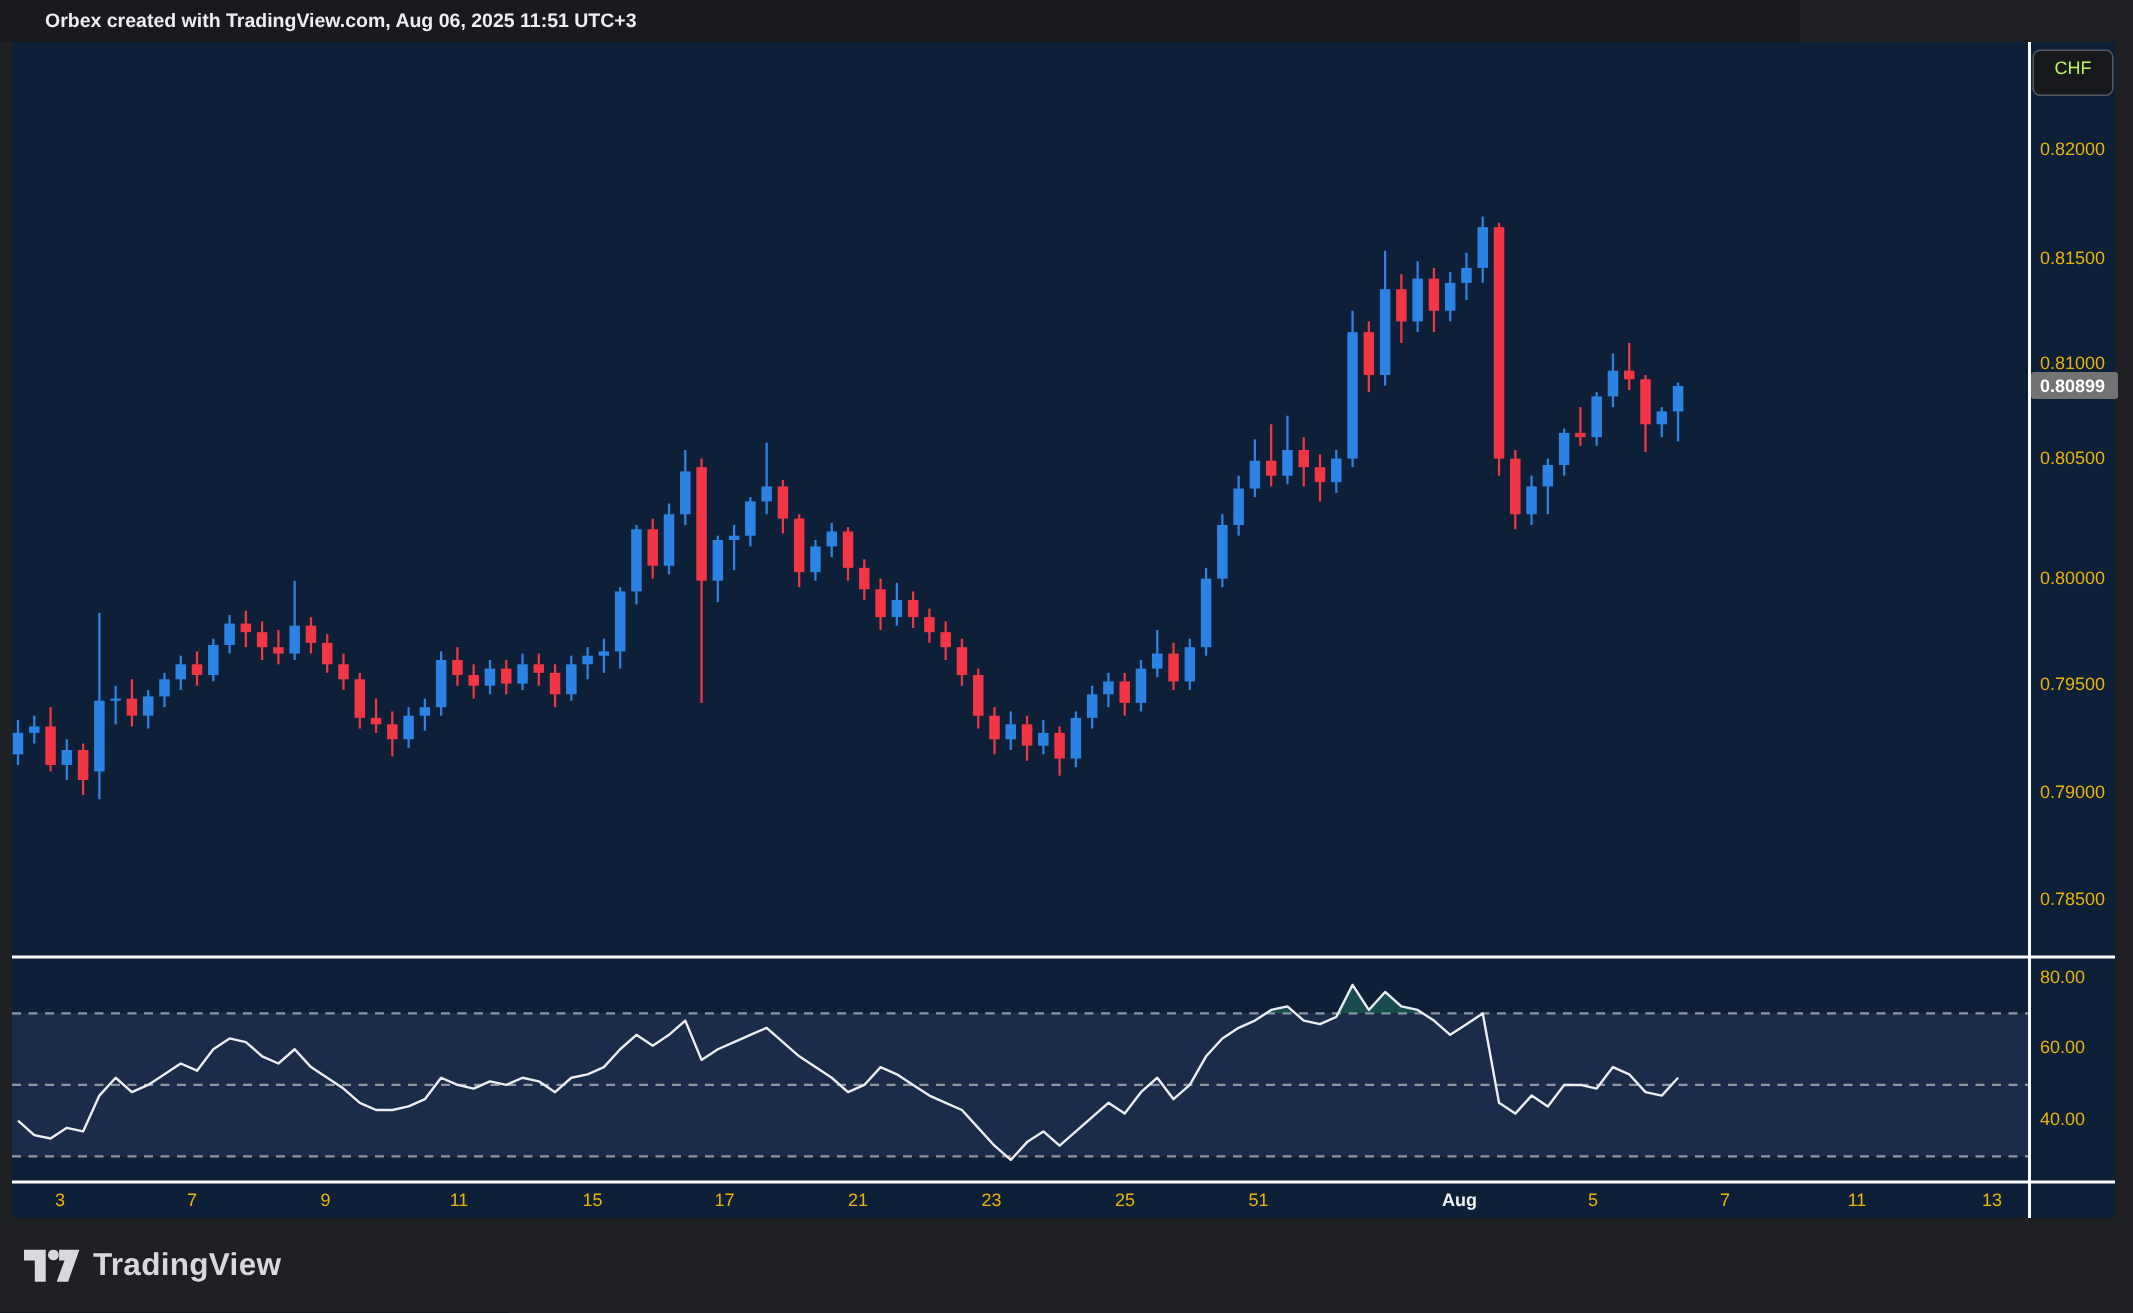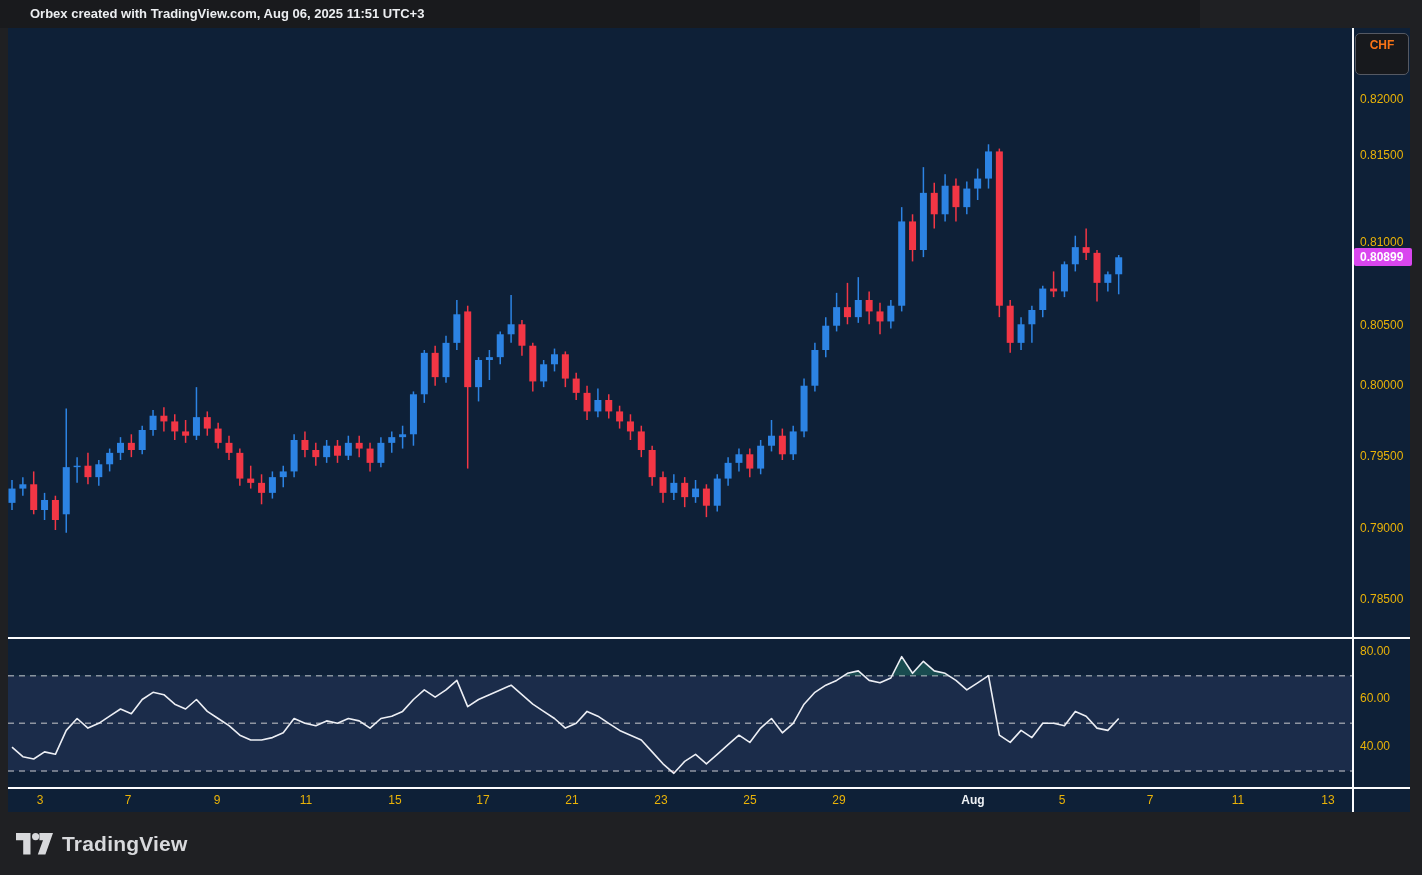--- a/index.html
+++ b/index.html
@@ -11,25 +11,25 @@
   .chart svg{position:absolute;left:0;display:block;}
   #price-svg{top:0;}
   #rsi-svg{top:612px;}
   .sep-h{position:absolute;left:0;width:1402px;height:2px;background:#fbfcfe;}
   .sep-v{position:absolute;left:1344px;top:0;width:2px;height:784px;background:#fbfcfe;}
   .axis-label{position:absolute;font-size:12px;color:#eab308;white-space:nowrap;}
   .price-label{left:1352px;}
   .rsi-label{left:1352px;}
   .time-label{top:765px;transform:translateX(-50%);}
   .time-label.month{font-weight:bold;color:#eef1f5;}
-  .badge{position:absolute;left:1346px;width:58px;height:18px;background:#d946ef;border-radius:2px;
+  .badge{position:absolute;left:1346px;width:58px;height:18px;background:#737373;border-radius:2px;
          color:#ffffff;font-size:12px;font-weight:bold;line-height:18px;padding-left:6px;box-sizing:border-box;}
-  .symbol-btn{position:absolute;left:1347px;top:5px;width:54px;height:42px;background:#17191d;
+  .symbol-btn{position:absolute;left:1347px;top:5px;width:54px;height:31px;background:#17191d;
          border:1.5px solid #555963;border-radius:5px;box-sizing:border-box;
-         color:#f97316;font-size:12px;font-weight:bold;text-align:center;line-height:22px;cursor:pointer;}
+         color:#bef264;font-size:12px;font-weight:normal;text-align:center;line-height:22px;cursor:pointer;}
   .footer{position:absolute;left:16px;top:829px;height:30px;display:flex;align-items:center;gap:9px;}
   .footer .brand{font-size:21px;font-weight:bold;color:#d8d9dc;letter-spacing:0.2px;text-align:right;}
 </style>
 </head>
 <body>
 
 <div class="stage">
 
   <div class="topbar">
     <span>Orbex created with TradingView.com, Aug 06, 2025 11:51 UTC+3</span>
@@ -265,44 +265,44 @@
     <div class="sep-h" style="top:609px;"></div>
     <div class="sep-h" style="top:759px;"></div>
     <div class="sep-v"></div>
 
     <div class="symbol-btn">
       <span>CHF</span>
     </div>
 
     <div id="price-axis">
         <div class="axis-label price-label" style="top: 64px;">0.82000</div>
-        <div class="axis-label price-label" style="top: 120px;">0.81500</div>
+        <div class="axis-label price-label" style="top: 137px;">0.81500</div>
         <div class="axis-label price-label" style="top: 206.857px;">0.81000</div>
-        <div class="axis-label price-label" style="top: 290px;">0.80500</div>
+        <div class="axis-label price-label" style="top: 270px;">0.80500</div>
         <div class="axis-label price-label" style="top: 349.714px;">0.80000</div>
         <div class="axis-label price-label" style="top: 421.143px;">0.79500</div>
         <div class="axis-label price-label" style="top: 492.571px;">0.79000</div>
         <div class="axis-label price-label" style="top: 564px;">0.78500</div>
       </div>
     <div id="rsi-axis">
         <div class="axis-label rsi-label" style="top: 615.81px;">80.00</div>
         <div class="axis-label rsi-label" style="top: 663.47px;">60.00</div>
         <div class="axis-label rsi-label" style="top: 711.13px;">40.00</div>
       </div>
     <div id="time-axis">
         <div class="axis-label time-label" style="left: 32px;">3</div>
         <div class="axis-label time-label" style="left: 120px;">7</div>
         <div class="axis-label time-label" style="left: 209px;">9</div>
         <div class="axis-label time-label" style="left: 298px;">11</div>
         <div class="axis-label time-label" style="left: 387px;">15</div>
         <div class="axis-label time-label" style="left: 475px;">17</div>
         <div class="axis-label time-label" style="left: 564px;">21</div>
         <div class="axis-label time-label" style="left: 653px;">23</div>
         <div class="axis-label time-label" style="left: 742px;">25</div>
-        <div class="axis-label time-label" style="left: 831px;">29</div>
+        <div class="axis-label time-label" style="left: 831px;">51</div>
         <div class="axis-label time-label month" style="left: 965px;">Aug</div>
         <div class="axis-label time-label" style="left: 1054px;">5</div>
         <div class="axis-label time-label" style="left: 1142px;">7</div>
         <div class="axis-label time-label" style="left: 1230px;">11</div>
         <div class="axis-label time-label" style="left: 1320px;">13</div>
       </div>
 
     <div class="badge" id="last-price-badge" style="top: 220.286px;">
       <span>0.80899</span>
     </div>

